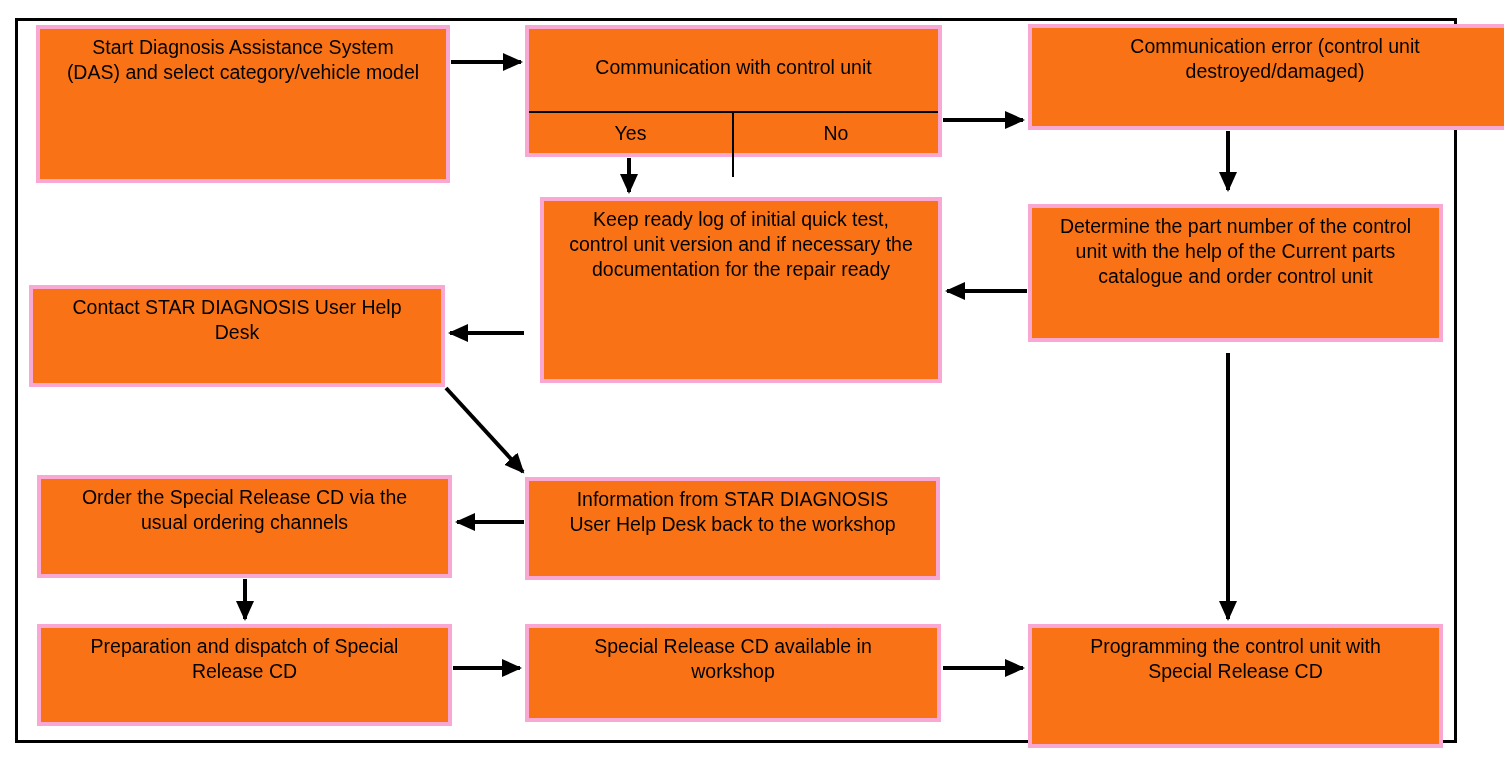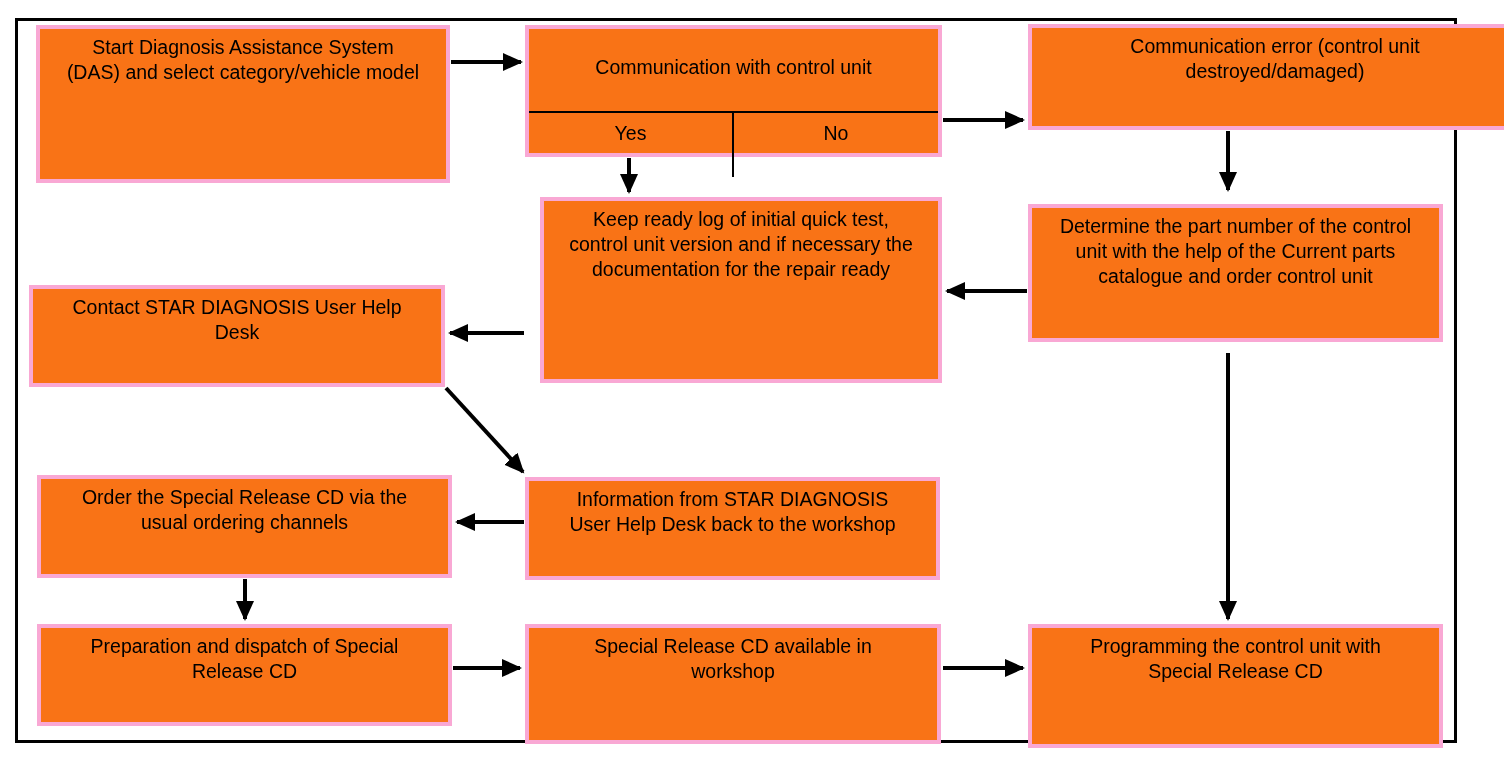--- a/index.html
+++ b/index.html
@@ -39,21 +39,21 @@
   
   .n-start     { left: 36px;   top: 25px;  width: 414px; height: 158px; }
   .n-comm      { left: 525px;  top: 25px;  width: 417px; height: 132px; padding-top: 0; }
   .n-error     { left: 1028px; top: 24px;  width: 494px; height: 106px; }
   .n-keep      { left: 520px;  top: 197px; width: 402px; height: 186px; margin-left: 20px; }
   .n-determine { left: 1028px; top: 196px; width: 415px; height: 138px; margin-top: 8px; }
   .n-contact   { left: 29px;   top: 285px; width: 416px; height: 102px; }
   .n-info      { left: 525px;  top: 477px; width: 415px; height: 103px; }
   .n-order     { left: 37px;   top: 475px; width: 415px; height: 103px; }
   .n-prep      { left: 37px;   top: 624px; width: 415px; height: 102px; }
-  .n-special   { left: 525px;  top: 624px; width: 416px; height: 120px; }
+  .n-special   { left: 525px;  top: 624px; width: 416px; height: 98px; }
   .n-program   { left: 1028px; top: 624px; width: 415px; height: 124px; }
   
   .comm-title {
     height: 62px;
     padding-top: 6px;
     box-sizing: border-box;
     margin-top: 20px;
   }
   .comm-row {
     display: flex;

